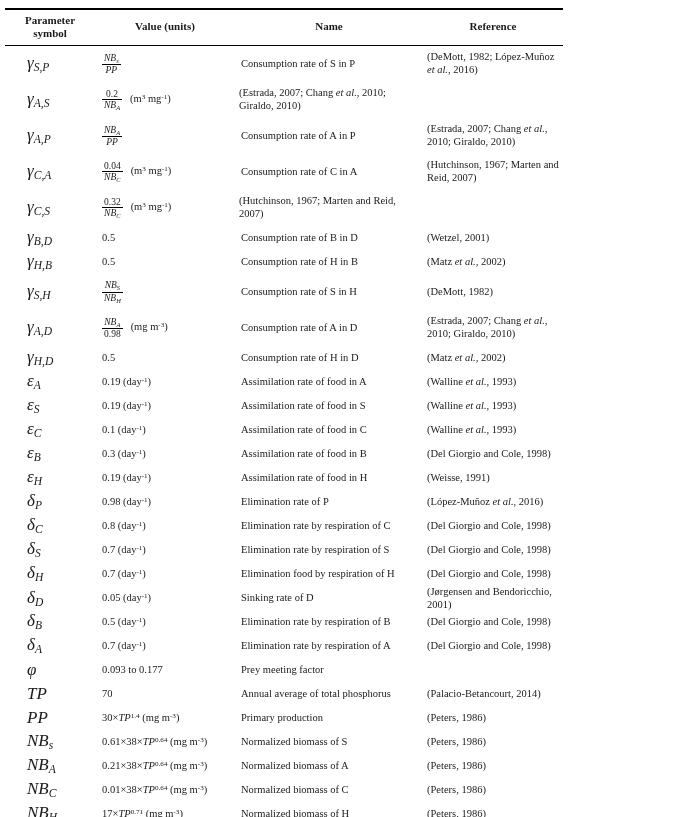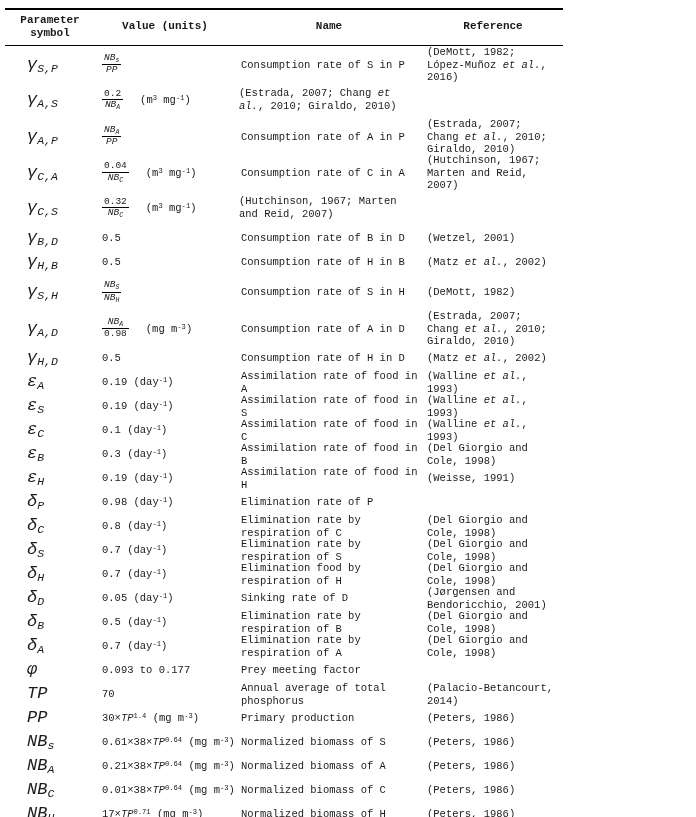--- a/index.html
+++ b/index.html
@@ -1,19 +1,19 @@
 <!DOCTYPE html>
 <html><head>
 <meta charset="utf-8">
 <style>
   html,body { margin:0; padding:0; background:#ffffff; }
   .page {
     width:568px; height:817px; box-sizing:border-box;
     padding:8px 5px 0 5px;
-    font-family:Liberation Mono, monospace;
+    font-family:Liberation Serif, serif;
     color:#1a1a1a; overflow:hidden;
   }
   .tbl { border-top:2px solid #000; border-bottom:2px solid #000; }
   .thead {
     display:grid; grid-template-columns:90px 140px 188px 1fr;
     align-items:center; border-bottom:1.5px solid #000;
     min-height:30px; padding:2px 0 3px 0;
   }
   .th {
     font-weight:bold; font-size:11px; text-align:center;
@@ -31,21 +31,21 @@
   .td-name { padding-left:6px; }
   .td-ref { padding-left:4px; padding-right:4px; }
   sub { font-size:0.68em; vertical-align:-0.25em; }
   sup { font-size:0.68em; vertical-align:0.45em; }
   .frac {
     display:inline-block; text-align:center; vertical-align:middle;
     font-size:9.5px; line-height:1.15;
   }
   .frac .num { display:block; border-bottom:1px solid #000; padding:0 2px; }
   .frac .den { display:block; padding:0 2px; }
-  .units { margin-left:17px; }
+  .units { margin-left:8px; }
 </style>
 </head>
 <body>
 
 <div class="page">
   <div class="tbl">
     <div class="thead">
       <div class="th">Parameter
 symbol</div>
       <div class="th">Value (units)</div>
@@ -153,20 +153,21 @@
     <div class="td td-sym">ε<sub>H</sub></div>
     <div class="td td-val">0.19 (day<sup>-1</sup>)</div>
     <div class="td td-name">Assimilation rate of food in H</div>
     <div class="td td-ref">(Weisse, 1991)</div>
   </div>
 
   <div class="tr">
     <div class="td td-sym">δ<sub>P</sub></div>
     <div class="td td-val">0.98 (day<sup>-1</sup>)</div>
     <div class="td td-name">Elimination rate of P</div>
+    <div class="td td-ref">(López-Muñoz <i>et al.</i>, 2016)</div>
   </div>
 
   <div class="tr">
     <div class="td td-sym">δ<sub>C</sub></div>
     <div class="td td-val">0.8 (day<sup>-1</sup>)</div>
     <div class="td td-name">Elimination rate by respiration of C</div>
     <div class="td td-ref">(Del Giorgio and Cole, 1998)</div>
   </div>
 
   <div class="tr">

